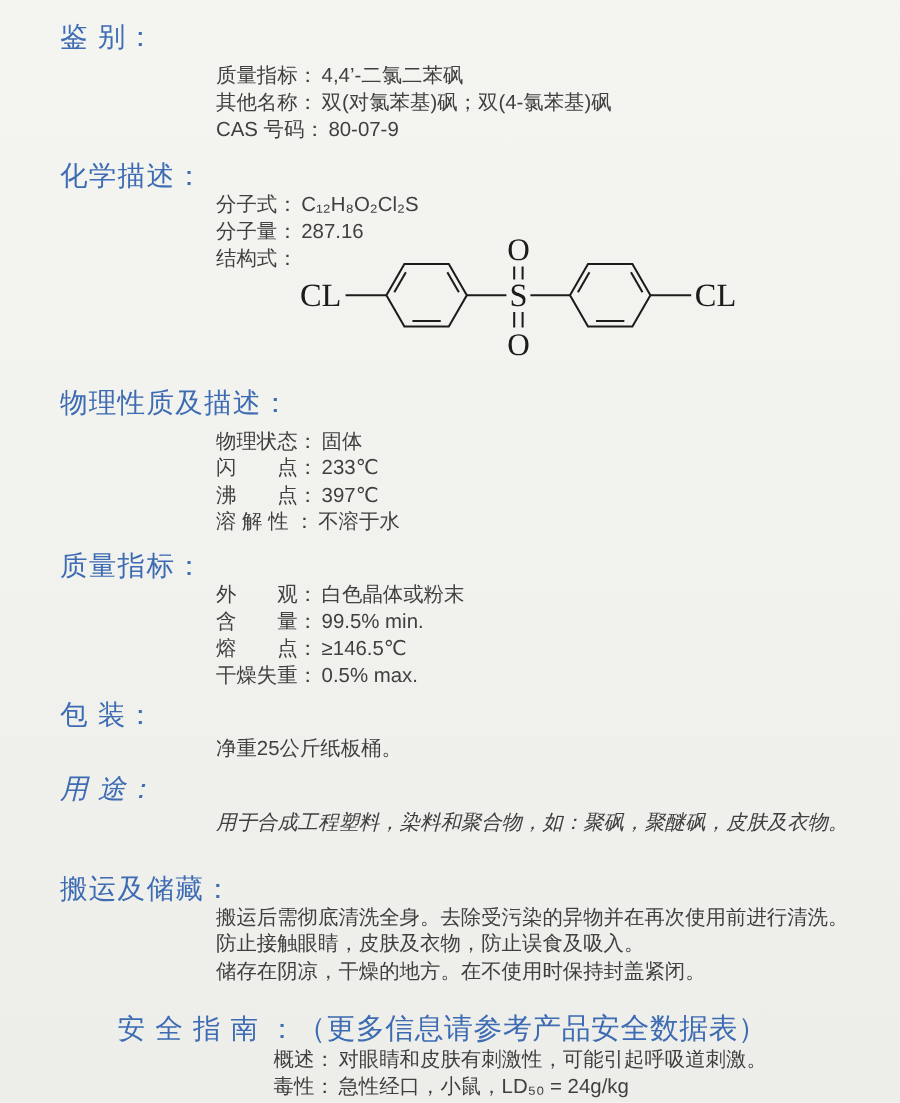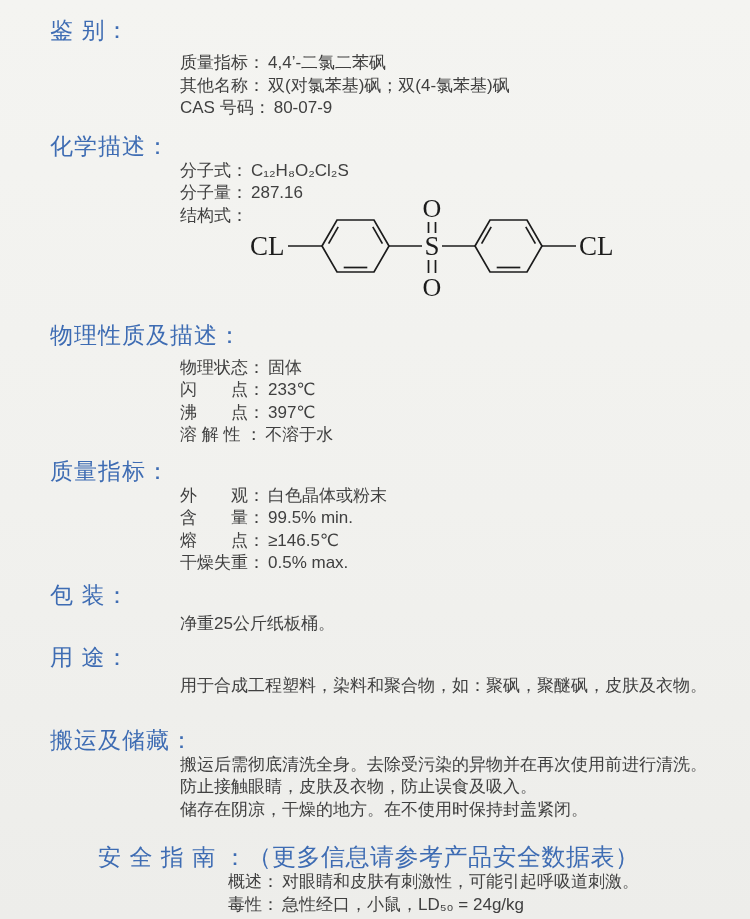--- a/index.html
+++ b/index.html
@@ -20,21 +20,21 @@
   .structure-row{display:flex;align-items:flex-start;}
   .structure-svg{margin-top:-6px;margin-left:0;display:block;}
   .sec-identification{margin-top:16px;}
   .sec-identification .content{margin-top:8px;}
   .sec-chemical{margin-top:12px;}
   .sec-physical{margin-top:22px;}
   .sec-physical .content{margin-top:8px;}
   .sec-quality{margin-top:10px;}
   .sec-packing{margin-top:6px;}
   .sec-packing .content{margin-top:4px;}
-  .sec-usage{margin-top:8px;}
+  .sec-usage{margin-top:8px;font-style:italic;}
   .sec-usage .content{margin-top:4px;}
   .sec-handling{margin-top:28px;}
   .sec-safety{margin-top:22px;padding-left:48px;}
   .safety-headrow{display:flex;align-items:baseline;margin-left:50px;}
   .safety-headrow h2.heading{margin-left:0;}
   .safety-note{color:#3e6cb3;font-size:24px;line-height:28px;letter-spacing:0.5px;}
   .structure-svg text{fill:#1c1c1c;font-family:"Liberation Serif","DejaVu Serif",serif;}
   .structure-svg line,.structure-svg polygon{stroke:#1c1c1c;stroke-width:1.7;fill:none;}
 </style>
 </head>

